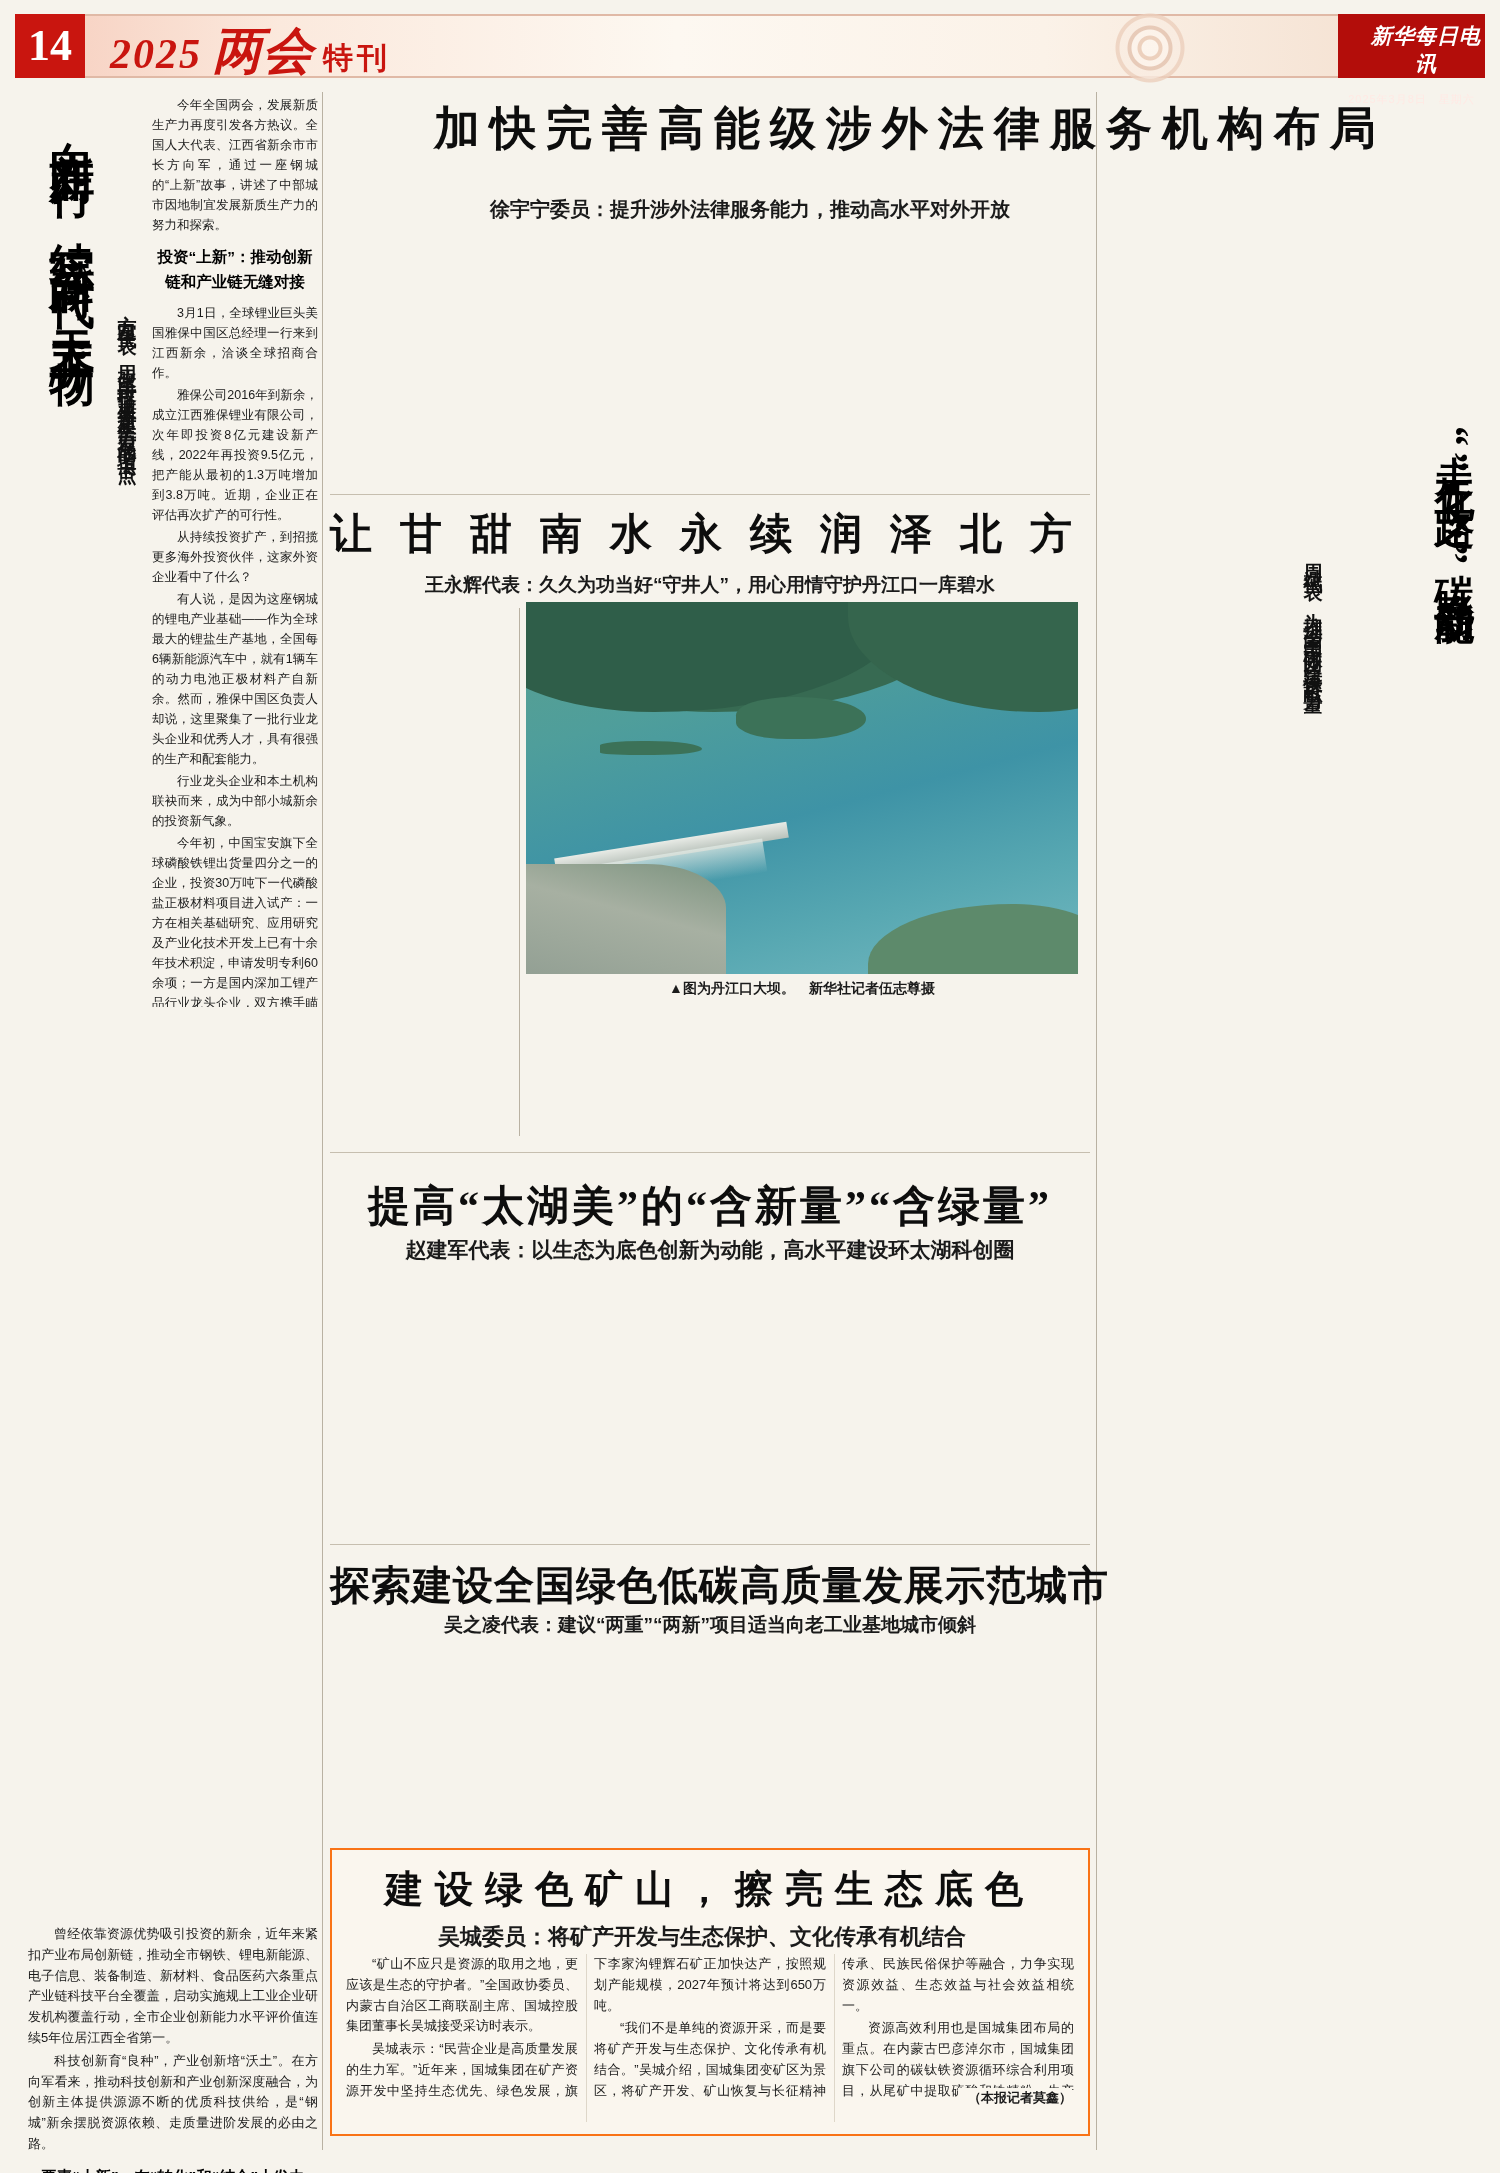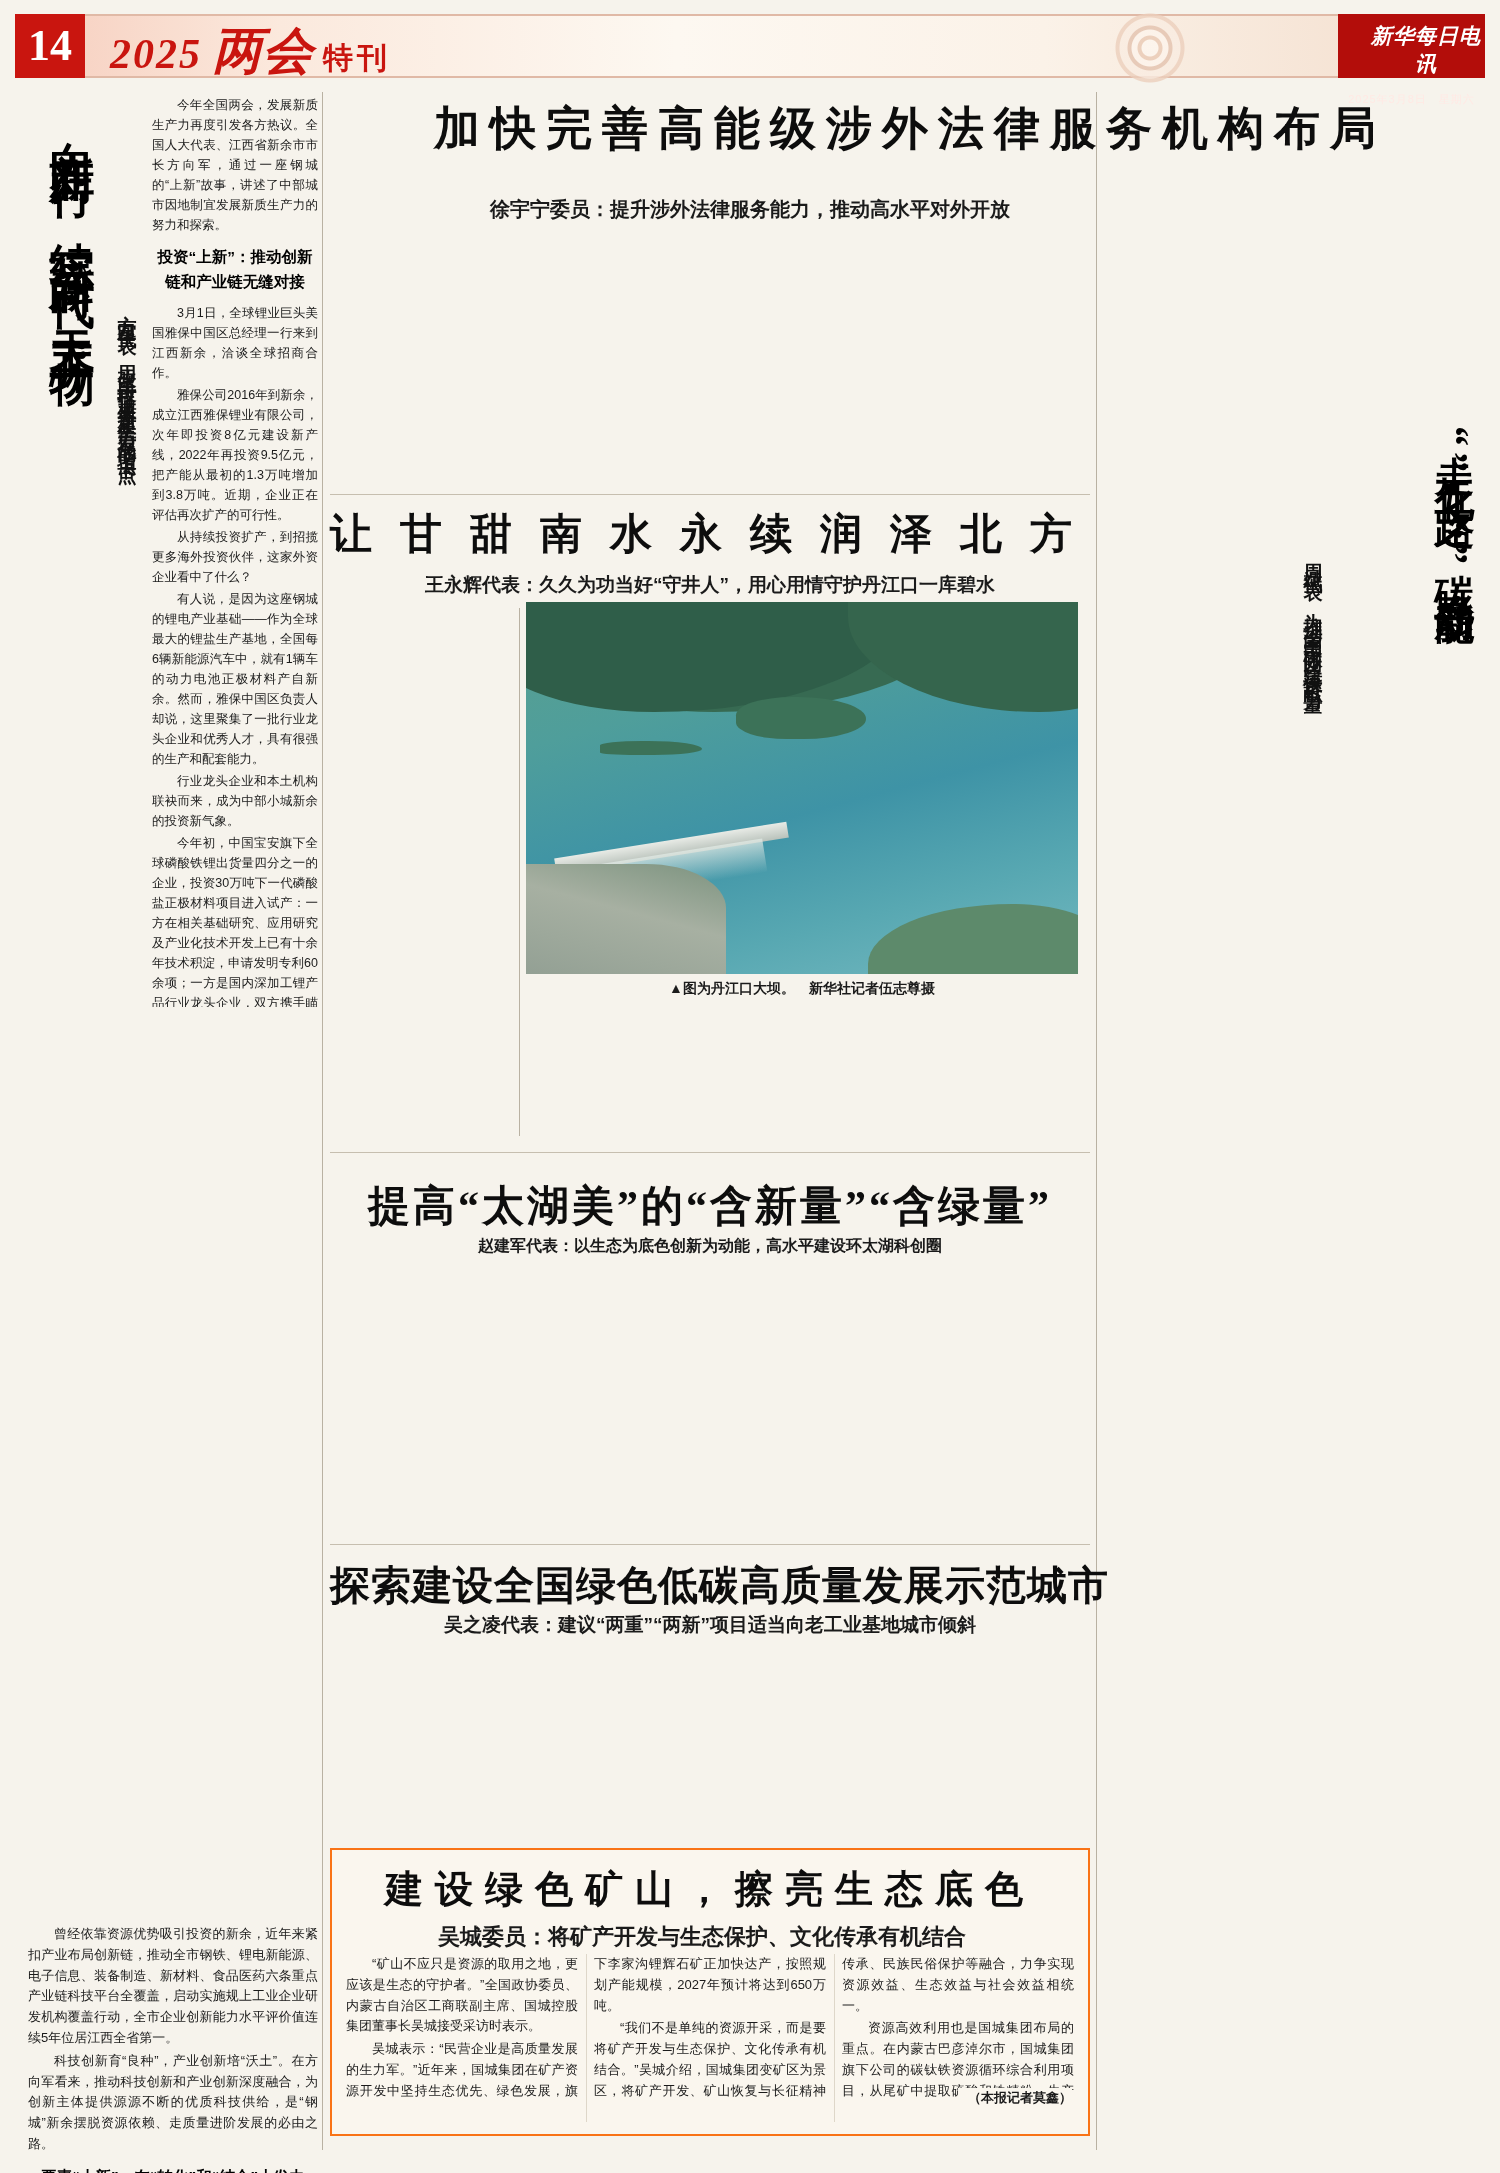--- a/index.html
+++ b/index.html
@@ -74,21 +74,21 @@
     background:linear-gradient(#dfe8e3,rgba(223,232,227,0)); transform:rotate(-9deg); opacity:.8; }
   .ph-town { position:absolute; left:0; bottom:0; width:200px; height:110px;
     background:linear-gradient(15deg,#93a094 0%,#a7b0a2 55%,#7c937f 100%); border-radius:0 40% 0 0; }
   .ph-shore { position:absolute; right:-30px; bottom:-30px; width:240px; height:100px;
     background:#5d8a6b; border-radius:60% 40% 0 0; }
   #b-cap  { left:526px; top:980px; width:552px; text-align:center; font-weight:bold;
             font-size:14px; }
 
   
   #c-head { left:330px; top:1178px; width:760px; font-size:42px; letter-spacing:3px;text-align:center; }
-  #c-sub  { left:360px; top:1236px; width:700px; font-size:16px; }
+  #c-sub  { left:360px; top:1236px; width:700px; font-size:21px; }
 
   
   #d-head { left:330px; top:1558px; width:760px; font-size:40px; letter-spacing:1px; }
   #d-sub  { left:360px; top:1612px; width:700px; font-size:19px; }
 
   
   #e-box  { left:330px; top:1848px; width:760px; height:288px;
             border:2px solid #f97316; background:#faf6ee; }
   #e-head { left:0; right:0; top:14px; position:absolute; font-size:38px; letter-spacing:12px; }
   #e-sub  { left:0; right:16px; top:72px; position:absolute; font-size:22px; }

